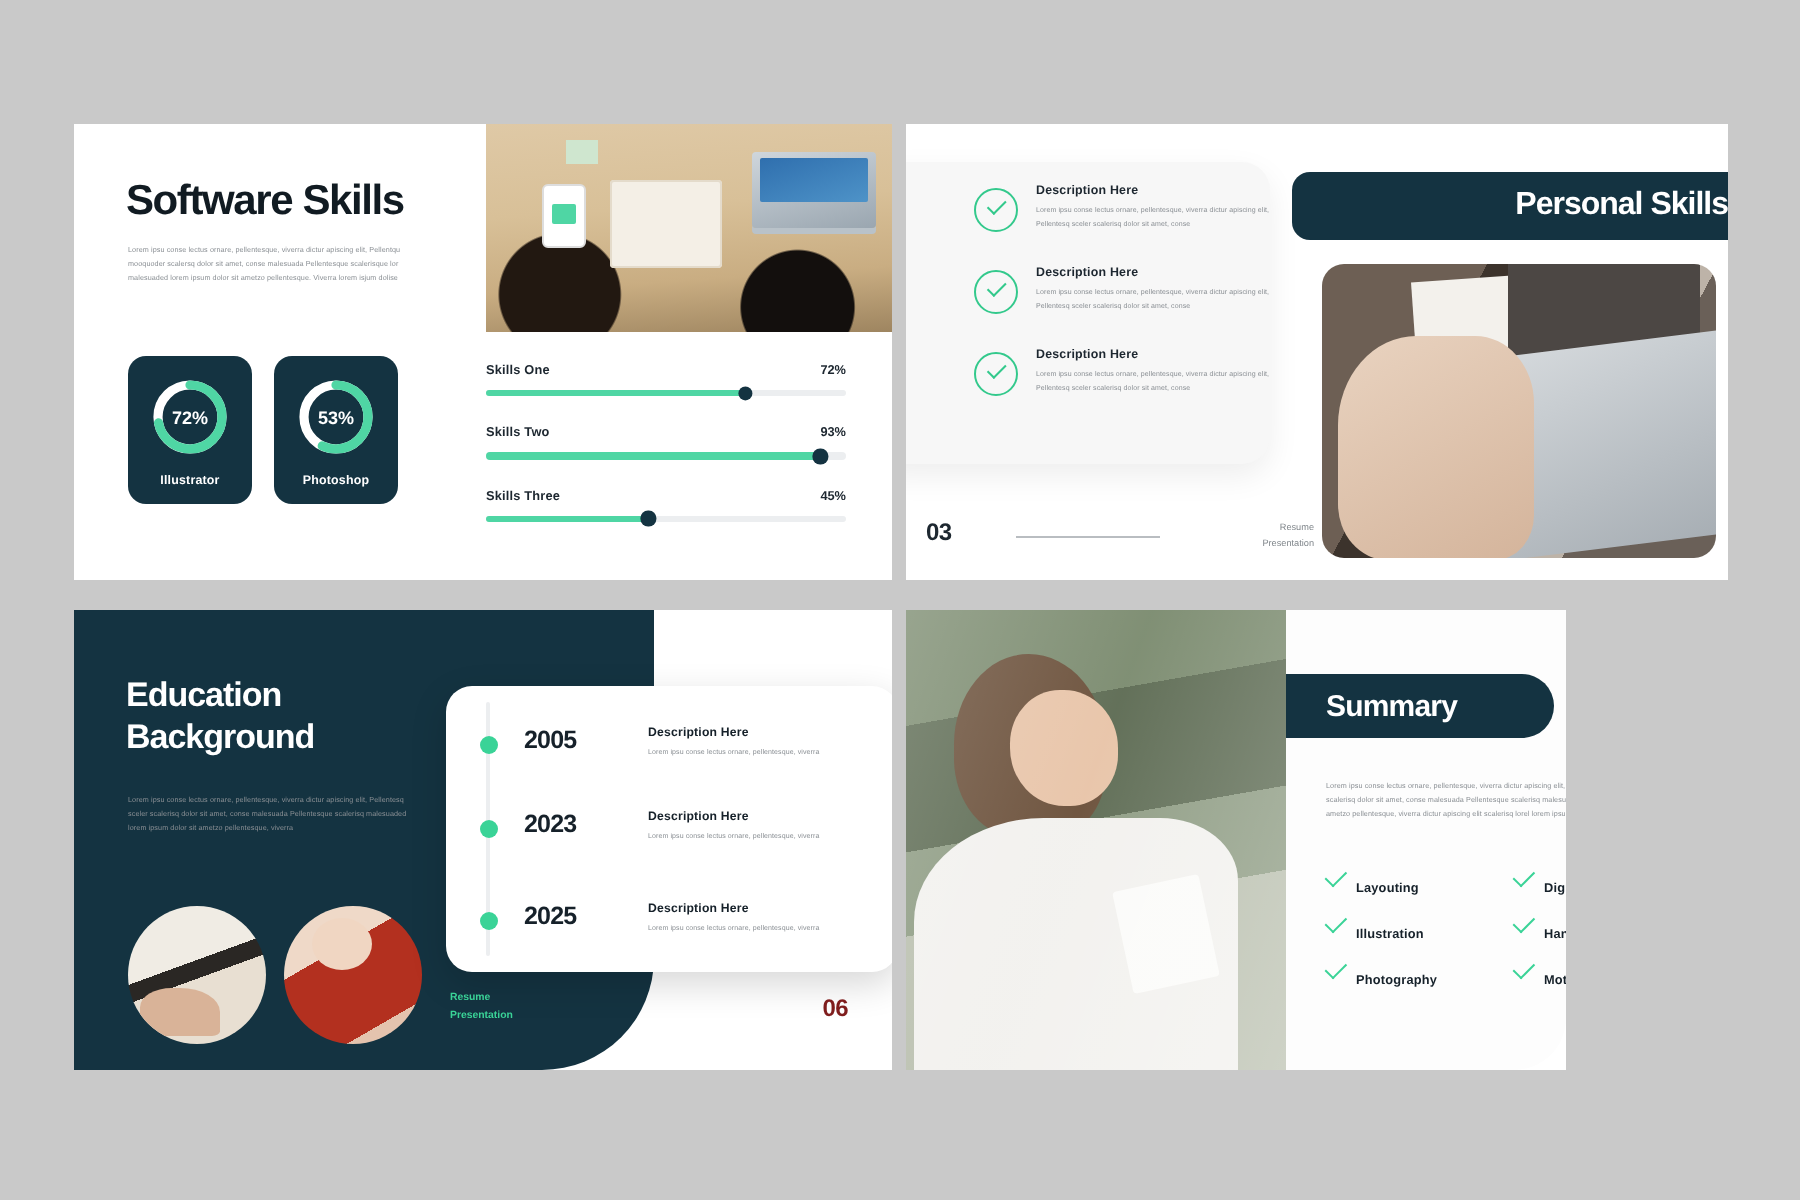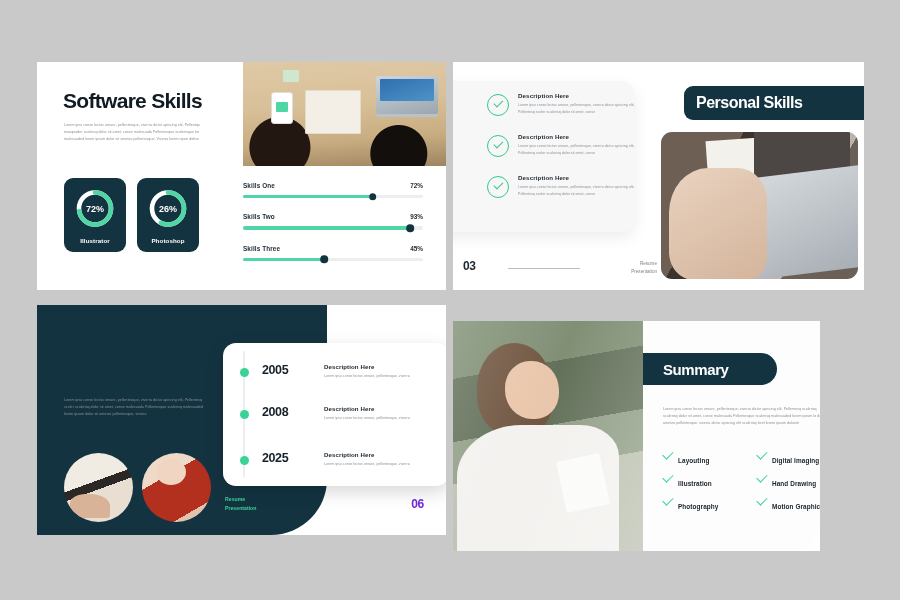--- a/index.html
+++ b/index.html
@@ -8,21 +8,21 @@
     background:#c9c9c9;
     font-family:"Liberation Sans","DejaVu Sans",sans-serif;
     -webkit-font-smoothing:antialiased;
   }
   .board{position:relative;width:900px;height:600px;}
 
   .slide{position:absolute;background:#ffffff;overflow:hidden;}
   #slide-software{left:37px;top:62px;width:409px;height:228px;}
   #slide-personal{left:453px;top:62px;width:411px;height:228px;}
   #slide-education{left:37px;top:305px;width:409px;height:230px;}
-  #slide-summary{left:453px;top:321px;width:367px;height:230px;}
+  #slide-summary{left:453px;top:305px;width:330px;height:230px;}
 
   
   .lorem{color:#8a8f94;font-size:3.6px;line-height:1.95;letter-spacing:.05px;}
   .lorem.l2{font-size:3.5px;}
 
   
   #slide-software .s1-title{
     position:absolute;left:26px;top:27px;font-size:21px;color:#111b22;
     font-weight:bold;letter-spacing:-.7px;text-align:center;
   }
@@ -105,23 +105,23 @@
   .check-circle::after{
     content:"";position:absolute;left:5.6px;top:5.2px;width:8px;height:4.4px;
     border-left:1.6px solid #33c98c;border-bottom:1.6px solid #33c98c;
     transform:rotate(-45deg);
   }
   .feat-txt{margin-left:31px;}
   .feat-head{font-size:6.2px;font-weight:bold;color:#1d2730;letter-spacing:.1px;}
   .feat-body{margin-top:3px;}
 
   #slide-personal .banner{
-    position:absolute;right:0;top:24px;width:180px;height:34px;
+    position:absolute;right:0;top:24px;width:218px;height:34px;
     background:#143341;border-radius:9px 0 0 9px;
-    display:flex;align-items:center;padding-left:12px;box-sizing:border-box;
+    display:flex;align-items:center;padding-left:12px;box-sizing:border-box;justify-content:flex-end;
   }
   #slide-personal .banner span{color:#fff;font-size:16px;font-weight:bold;letter-spacing:-.5px;}
   #slide-personal .ph2{
     position:absolute;right:6px;top:70px;width:197px;height:147px;border-radius:11px;
     background:
       linear-gradient(118deg,#6d5f54 0 30%, #3c332c 30% 42%, #857868 42% 58%, #bdb3a8 58% 72%, #6a6058 72% 100%);
     overflow:hidden;
   }
   #slide-personal .ph2 .lapbig{
     position:absolute;right:-4px;top:42px;width:150px;height:102px;
@@ -164,21 +164,21 @@
   .tl-item.t1{top:20px;}
   .tl-item.t2{top:62px;}
   .tl-item.t3{top:108px;}
   .tl-dot{position:absolute;left:16.5px;top:5px;width:9px;height:9px;border-radius:50%;background:#3ad397;}
   .tl-year{position:absolute;left:39px;top:0;font-size:12.5px;font-weight:bold;color:#16212a;letter-spacing:-.4px;}
   .tl-txt{position:absolute;left:101px;top:0;width:116px;}
   .tl-head{font-size:6.1px;font-weight:bold;color:#16212a;letter-spacing:.1px;}
   .tl-body{margin-top:3px;}
 
   #slide-education .res{position:absolute;left:188px;bottom:22px;color:#3ad397;font-size:5.2px;line-height:1.75;font-weight:bold;}
-  #slide-education .pg{position:absolute;right:22px;bottom:24px;font-size:12px;font-weight:bold;color:#6d28d9;letter-spacing:-.3px;}
+  #slide-education .pg{position:absolute;right:22px;bottom:24px;font-size:12px;font-weight:bold;color:#7f1d1d;letter-spacing:-.3px;}
 
   
   #slide-summary .ph4{
     position:absolute;left:0;top:0;width:190px;height:230px;overflow:hidden;
     background:linear-gradient(170deg,#7b8b6f 0 22%,#5d6b53 22% 46%,#8d9b82 46% 62%,#b9bfae 62% 100%);
   }
   #slide-summary .ph4 .glass{position:absolute;left:0;top:0;right:0;bottom:0;background:linear-gradient(110deg,rgba(255,255,255,.22),rgba(255,255,255,.04) 45%,rgba(255,255,255,.3));}
   #slide-summary .ph4 .hair{position:absolute;left:24px;top:22px;width:76px;height:92px;background:#6a4f39;border-radius:50% 52% 38% 44%;}
   #slide-summary .ph4 .face{position:absolute;left:52px;top:40px;width:54px;height:58px;background:#e8c4a8;border-radius:46% 50% 44% 50%;}
   #slide-summary .ph4 .body{position:absolute;left:4px;top:104px;width:162px;height:130px;background:#f2f1ee;border-radius:40% 24% 0 0;}
@@ -227,21 +227,21 @@
       </div>
       <div class="ring-label">Illustrator</div>
     </div>
 
     <div class="ring-card c2">
       <div class="ring-wrap">
         <svg width="43" height="43" viewBox="0 0 43 43">
           <circle cx="21.5" cy="21.5" r="16" fill="none" stroke="#ffffff" stroke-width="4.6"></circle>
           <circle class="ring-prog" cx="21.5" cy="21.5" r="16" fill="none" stroke="#4fd6a4" stroke-width="4.6" stroke-linecap="round" stroke-dasharray="100.53096491487338" stroke-dashoffset="43.22831491339556"></circle>
         </svg>
-        <div class="ring-val">26%</div>
+        <div class="ring-val">53%</div>
       </div>
       <div class="ring-label">Photoshop</div>
     </div>
 
     <div class="bars">
       <div class="bar-row">
         <div class="bar-name">Skills One</div>
         <div class="bar-pct">72%</div>
         <div class="bar-track">
           <div class="bar-fill" style="width: 72%;"></div>
@@ -309,40 +309,44 @@
       <div class="ftxt">
         <div>Resume</div>
         <div>Presentation</div>
       </div>
     </div>
   </div>
 
   <div class="slide" id="slide-education">
     <div class="navy"></div>
 
+    <div class="e-title">
+      <div>Education</div>
+      <div>Background</div>
+    </div>
     <div class="e-body lorem">Lorem ipsu conse lectus ornare, pellentesque, viverra dictur apiscing elit, Pellentesq sceler scalerisq dolor sit amet, conse malesuada Pellentesque scalerisq malesuaded lorem ipsum dolor sit ametzo pellentesque, viverra</div>
 
     <div class="circ-photo p1"></div>
     <div class="circ-photo p2"></div>
 
     <div class="tl-card">
       <div class="tl-line"></div>
 
       <div class="tl-item t1">
         <div class="tl-dot"></div>
         <div class="tl-year">2005</div>
         <div class="tl-txt">
           <div class="tl-head">Description Here</div>
           <div class="tl-body lorem l2">Lorem ipsu conse lectus ornare, pellentesque, viverra</div>
         </div>
       </div>
 
       <div class="tl-item t2">
         <div class="tl-dot"></div>
-        <div class="tl-year">2008</div>
+        <div class="tl-year">2023</div>
         <div class="tl-txt">
           <div class="tl-head">Description Here</div>
           <div class="tl-body lorem l2">Lorem ipsu conse lectus ornare, pellentesque, viverra</div>
         </div>
       </div>
 
       <div class="tl-item t3">
         <div class="tl-dot"></div>
         <div class="tl-year">2025</div>
         <div class="tl-txt">

